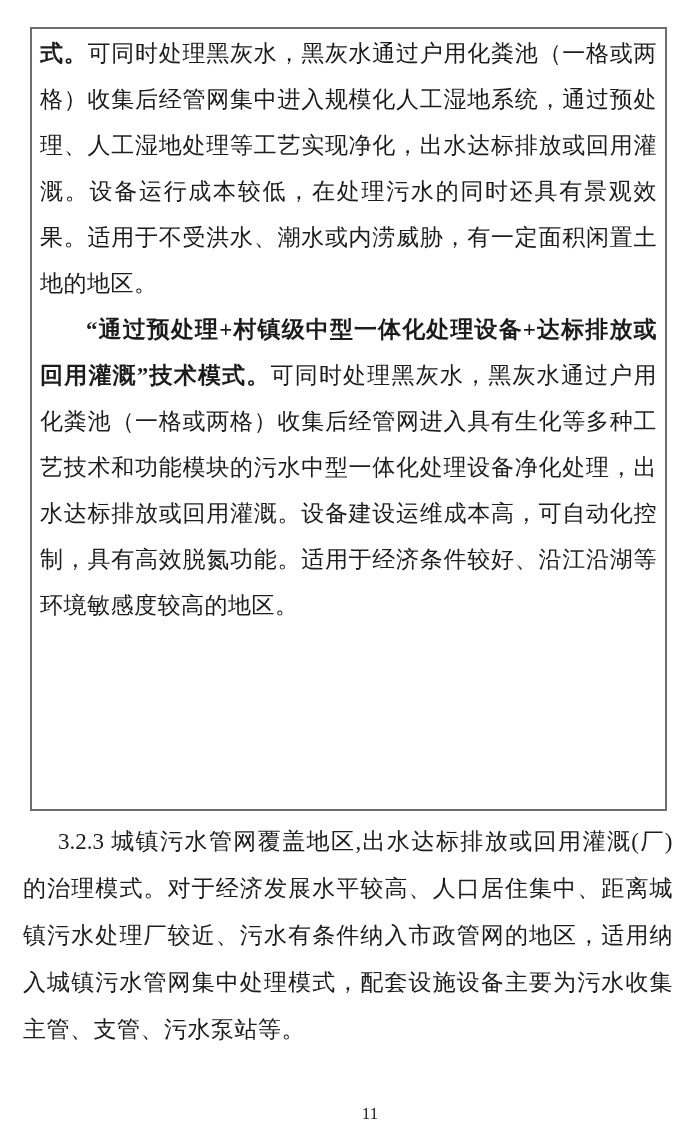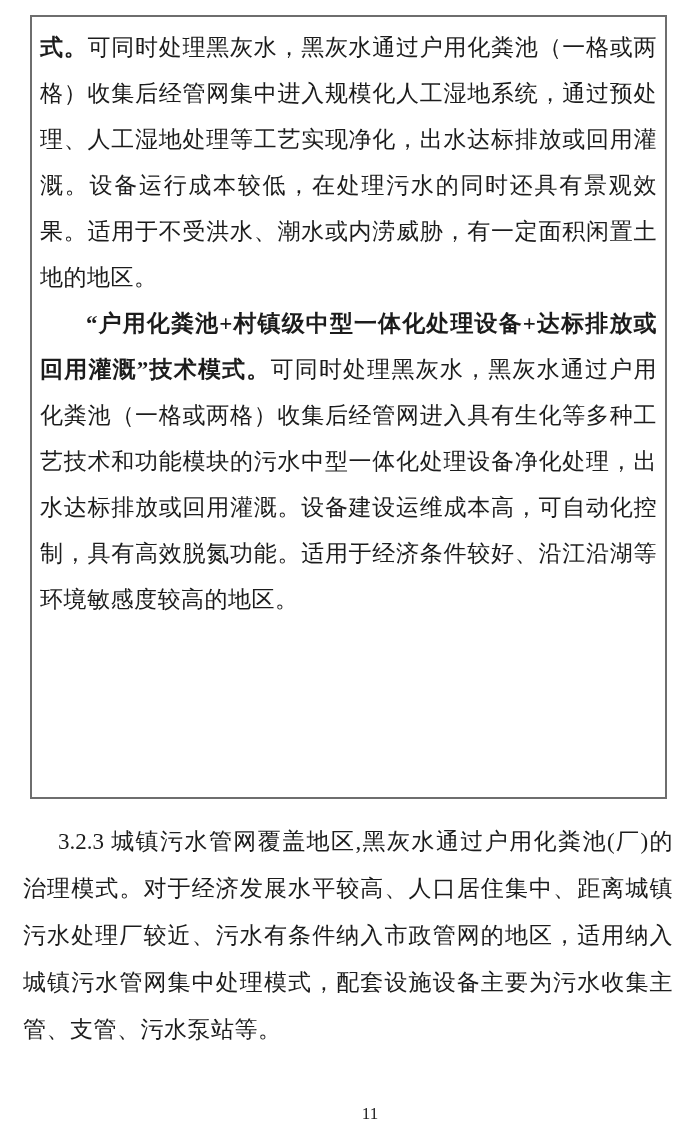--- a/index.html
+++ b/index.html
@@ -12,26 +12,26 @@
     width: 697px;
     height: 1140px;
     background: #ffffff;
     overflow: hidden;
     font-family: "Liberation Serif", "DejaVu Serif", serif;
     color: #1c1c1c;
   }
   .content-box {
     position: absolute;
     left: 30px;
-    top: 15px;
+    top: 27px;
     width: 637px;
     height: 784px;
     border: 2px solid #6e6e6e;
     box-sizing: border-box;
-    padding: 8px 8px 0 8px;
+    padding: 2px 8px 0 8px;
     background: #ffffff;
   }
   .box-para {
     margin: 0;
     font-size: 23px;
     line-height: 46px;
     text-align: justify;
     text-justify: inter-ideograph;
     letter-spacing: 0.5px;
   }
@@ -72,21 +72,21 @@
 </head>
 <body>
 
 <div class="page">
 
   <div class="content-box">
 
     <p class="box-para"><span class="lead">式。</span><span>可同时处理黑灰水，黑灰水通过户用化粪池（一格或两格）收集后经管网集中进入规模化人工湿地系统，通过预处理、人工湿地处理等工艺实现净化，出水达标排放或回用灌溉。设备运行成本较低，在处理污水的同时还具有景观效果。适用于不受洪水、潮水或内涝威胁，有一定面积闲置土地的地区。</span></p>
 
 
-    <p class="box-para indent-2em"><span class="lead">“户用化粪池+村镇级中型一体化处理设备+达标排放或回用灌溉”技术模式。</span><span>可同时处理黑灰水，黑灰水通过户用化粪池（一格或两格）收集后经管网进入具有生化等多种工艺技术和功能模块的污水中型一体化处理设备净化处理，出水达标排放或回用灌溉。设备建设运维成本高，可自动化控制，具有高效脱氮功能。适用于经济条件较好、沿江沿湖等环境敏感度较高的地区。</span></p>
+    <p class="box-para indent-2em"><span class="lead">“通过预处理+村镇级中型一体化处理设备+达标排放或回用灌溉”技术模式。</span><span>可同时处理黑灰水，黑灰水通过户用化粪池（一格或两格）收集后经管网进入具有生化等多种工艺技术和功能模块的污水中型一体化处理设备净化处理，出水达标排放或回用灌溉。设备建设运维成本高，可自动化控制，具有高效脱氮功能。适用于经济条件较好、沿江沿湖等环境敏感度较高的地区。</span></p>
 
   </div>
 
-  <p class="body-para indent-sect"><span class="section-no">3.2.3</span><span> 城镇污水管网覆盖地区,黑灰水通过户用化粪池(厂)的治理模式。对于经济发展水平较高、人口居住集中、距离城镇污水处理厂较近、污水有条件纳入市政管网的地区，适用纳入城镇污水管网集中处理模式，配套设施设备主要为污水收集主管、支管、污水泵站等。</span></p>
+  <p class="body-para indent-sect"><span class="section-no">3.2.3</span><span> 城镇污水管网覆盖地区,出水达标排放或回用灌溉(厂)的治理模式。对于经济发展水平较高、人口居住集中、距离城镇污水处理厂较近、污水有条件纳入市政管网的地区，适用纳入城镇污水管网集中处理模式，配套设施设备主要为污水收集主管、支管、污水泵站等。</span></p>
 
   <div class="page-number">11</div>
 
 </div>
 
 </body></html>

